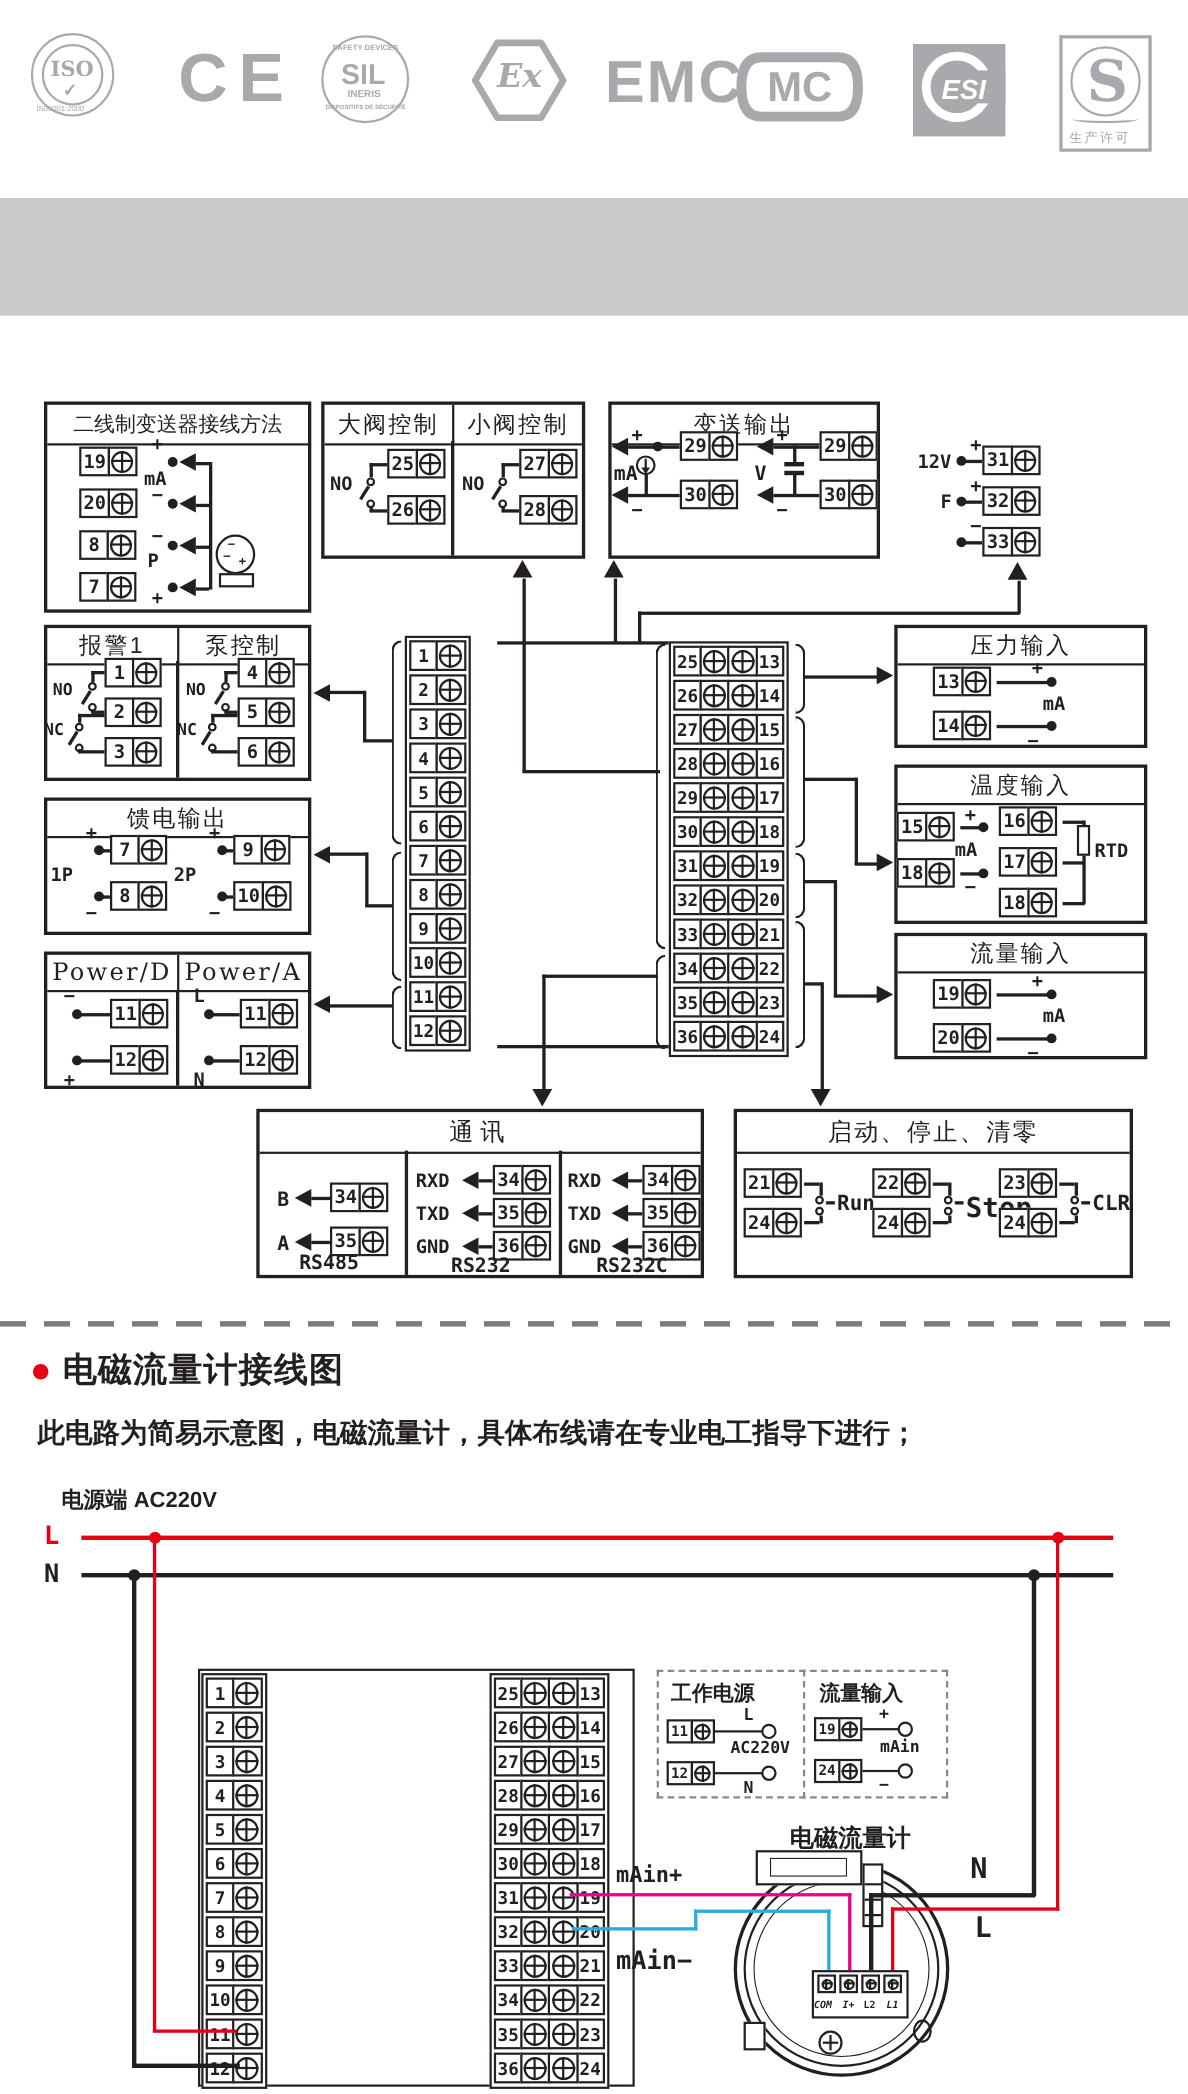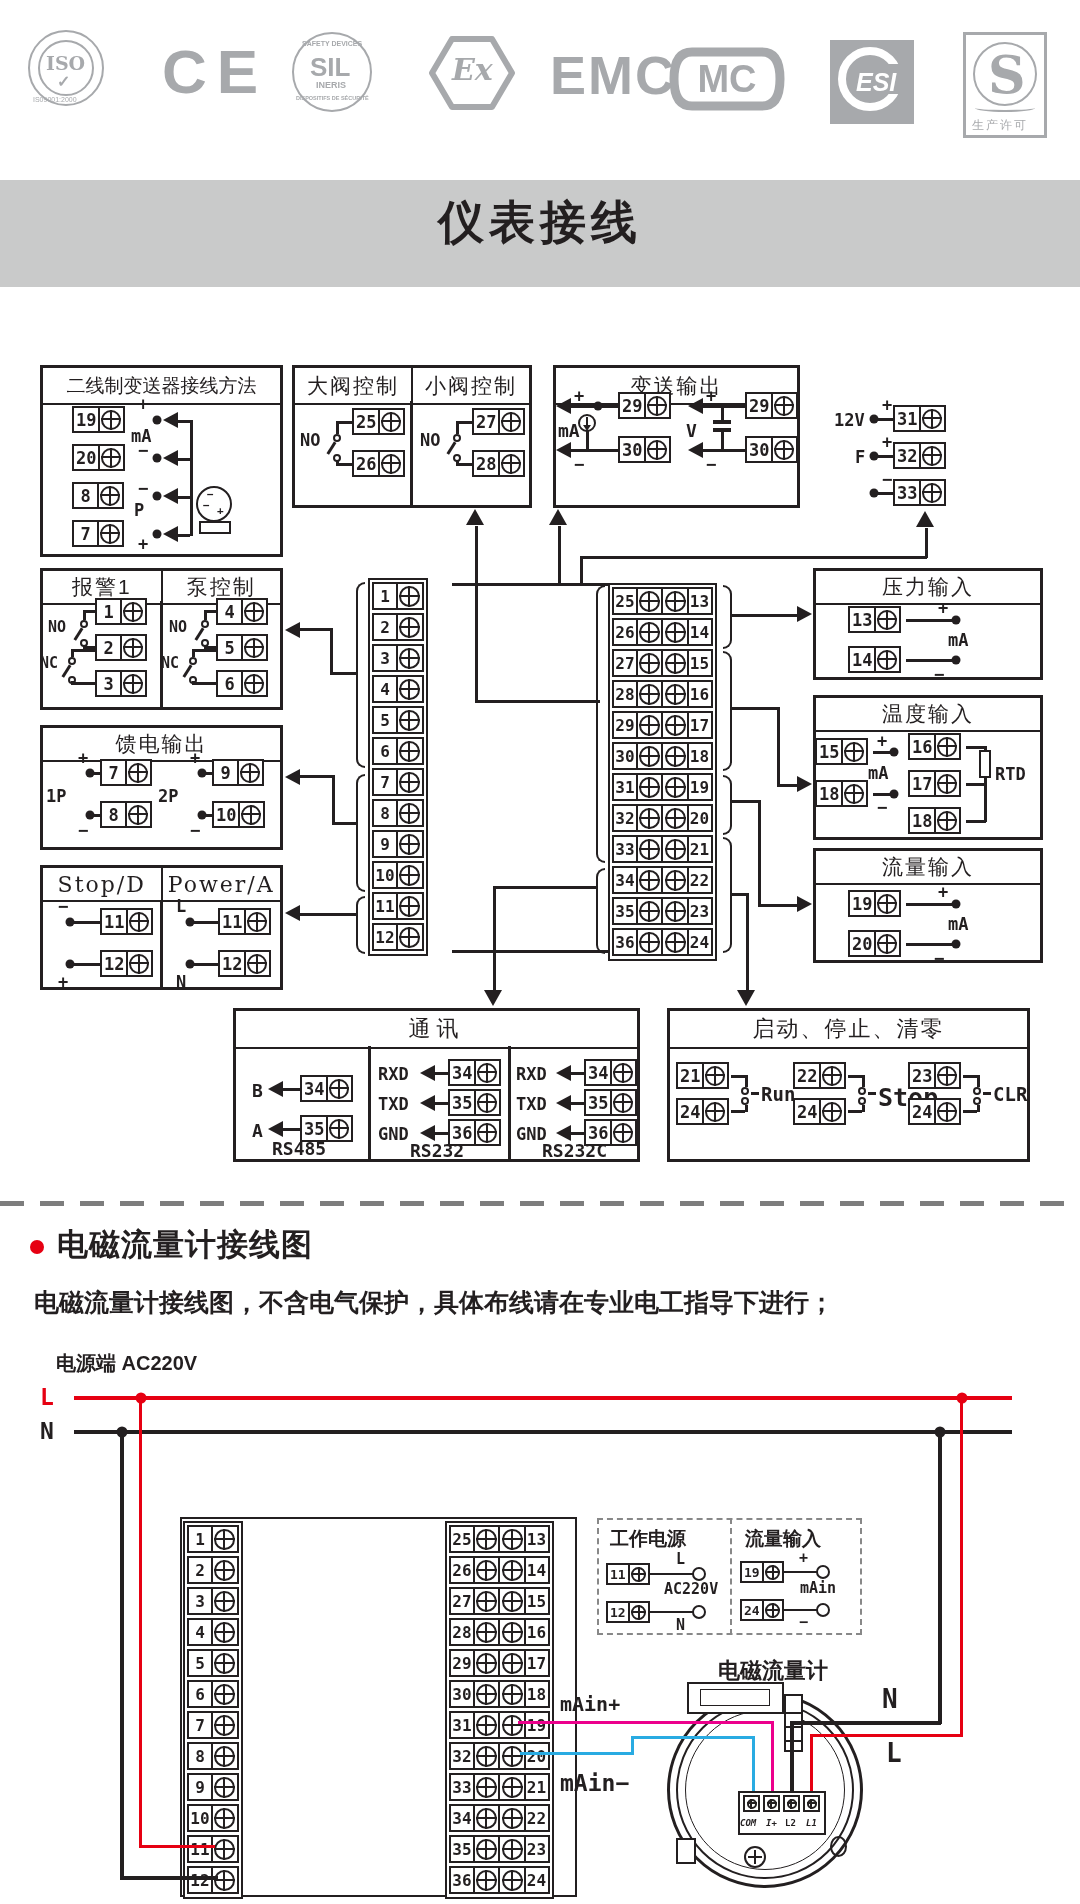--- a/index.html
+++ b/index.html
@@ -85,21 +85,20 @@
     <div class="logo-t" style="left:856px;top:68px;color:#fff;font-size:25px;font-style:italic">ESI</div>
 
     <div class="a" style="left:963px;top:32px;width:84px;height:106px;border:3px solid #a7a9ac;background:#fff"></div>
     <div class="ring" style="left:973px;top:42px;width:64px;height:64px;border-width:2px;border-color:#a7a9ac"></div>
     <div class="logo-t" style="left:988px;top:44px;font-family:'DejaVu Serif',serif;font-size:52px">S</div>
     <div class="a" style="left:975px;top:104px;width:60px;height:8px;border-bottom:2px solid #a7a9ac;border-radius:50%"></div>
     <div class="logo-t" style="left:972px;top:117px;font-size:12px;font-weight:normal;letter-spacing:2px">生产许可</div>
   </div>
 
   <div class="a" style="left:0;top:180px;width:1080px;height:107px;background:#c9caca"></div>
-  <div class="cj" style="left:0;top:192px;width:1080px;text-align:center;font-size:46px;font-weight:bold;letter-spacing:5px">仪表接线</div>
 
   <div class="h" style="left:452px;top:583px;width:156px"></div>
   <div class="v" style="left:475px;top:526px;height:176px"></div>
   <div class="au" style="left:466px;top:509px"></div>
   <div class="h" style="left:475px;top:700px;width:125px"></div>
   <div class="v" style="left:558px;top:526px;height:59px"></div>
   <div class="au" style="left:549px;top:509px"></div>
   <div class="v" style="left:925px;top:528px;height:30px"></div>
   <div class="au" style="left:916px;top:511px"></div>
   <div class="h" style="left:580px;top:556px;width:347px"></div>
@@ -390,21 +389,21 @@
       <b class="tn">9</b>
       <i class="sc"></i>
     </span>
   <span class="term" style="left:212px;top:801px">
       <b class="tn">10</b>
       <i class="sc"></i>
     </span>
 
   <div class="box" style="left:40px;top:865px;width:243px;height:125px">
     <div class="bhd split" style="height:32px;font-family:'DejaVu Serif',serif;font-size:22px">
-        <span>Stop/D</span>
+        <span>Power/D</span>
         <span>Power/A</span>
       </div>
   </div>
   <div class="v" style="left:160px;top:900px;height:87px"></div>
   <span class="t" style="left:58px;top:896px">−</span>
   <span class="t" style="left:58px;top:972px">+</span>
   <i class="dt" style="left:70px;top:922px"></i>
   <i class="dt" style="left:70px;top:964px"></i>
   <div class="h" style="left:70px;top:921px;width:30px"></div>
   <div class="h" style="left:70px;top:963px;width:30px"></div>
@@ -749,21 +748,21 @@
   <div class="v" style="left:977px;top:1105px;height:7px"></div>
   <div class="h" style="left:963px;top:1110px;width:14px"></div>
   <div class="h" style="left:983px;top:1092px;width:8px"></div>
   <span class="t" style="left:993px;top:1083px;font-size:19px">CLR</span>
 
   <div class="a" style="left:0;top:1201px;width:1080px;height:5px;
        background:repeating-linear-gradient(90deg,#7d7d7d 0 24px,transparent 24px 40px)"></div>
 
   <i class="a" style="left:30px;top:1240px;width:14px;height:14px;border-radius:50%;background:#e60012"></i>
   <div class="cj" style="left:57px;top:1224px;font-size:31px;font-weight:600;letter-spacing:1px">电磁流量计接线图</div>
-  <div class="cj" style="left:34px;top:1286px;font-size:25px;font-weight:bold">电磁流量计接线图，不含电气保护，具体布线请在专业电工指导下进行；</div>
+  <div class="cj" style="left:34px;top:1286px;font-size:25px;font-weight:bold">此电路为简易示意图，电磁流量计，具体布线请在专业电工指导下进行；</div>
   <div class="cj" style="left:56px;top:1350px;font-size:20px;font-weight:bold">电源端 AC220V</div>
 
   <span class="t" style="left:40px;top:1384px;font-size:23px;color:#e60012">L</span>
   <div class="wire" style="left:74px;top:1396px;width:938px;height:3.5px;background:#e60012"></div>
   <span class="t" style="left:40px;top:1418px;font-size:23px">N</span>
   <div class="wire" style="left:74px;top:1430px;width:938px;height:4px;background:#231f20"></div>
   <i class="dt" style="left:141px;top:1398px;background:#e60012;width:11px;height:11px"></i>
   <i class="dt" style="left:962px;top:1398px;background:#e60012;width:11px;height:11px"></i>
   <i class="dt" style="left:122px;top:1432px;width:11px;height:11px"></i>
   <i class="dt" style="left:940px;top:1432px;width:11px;height:11px"></i>

